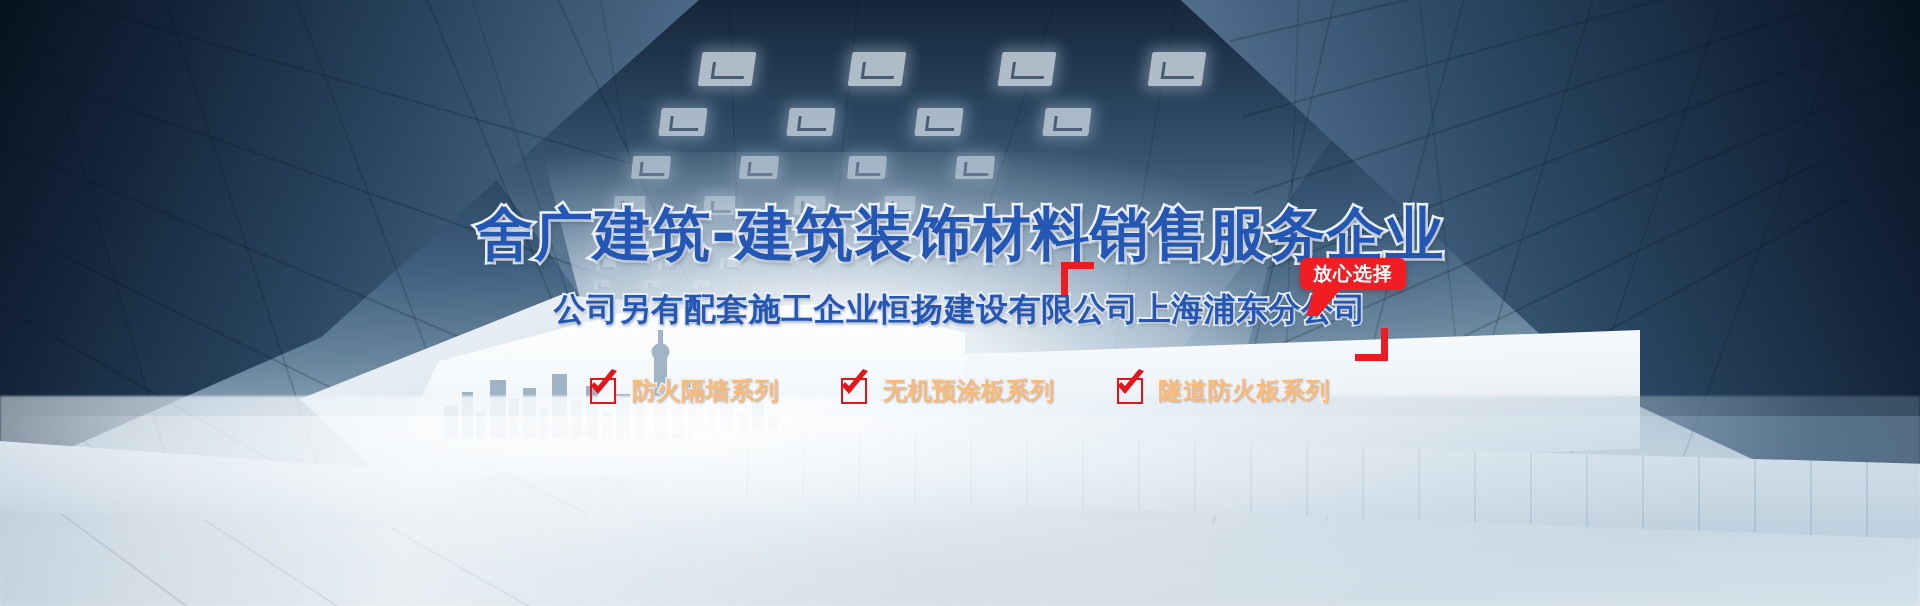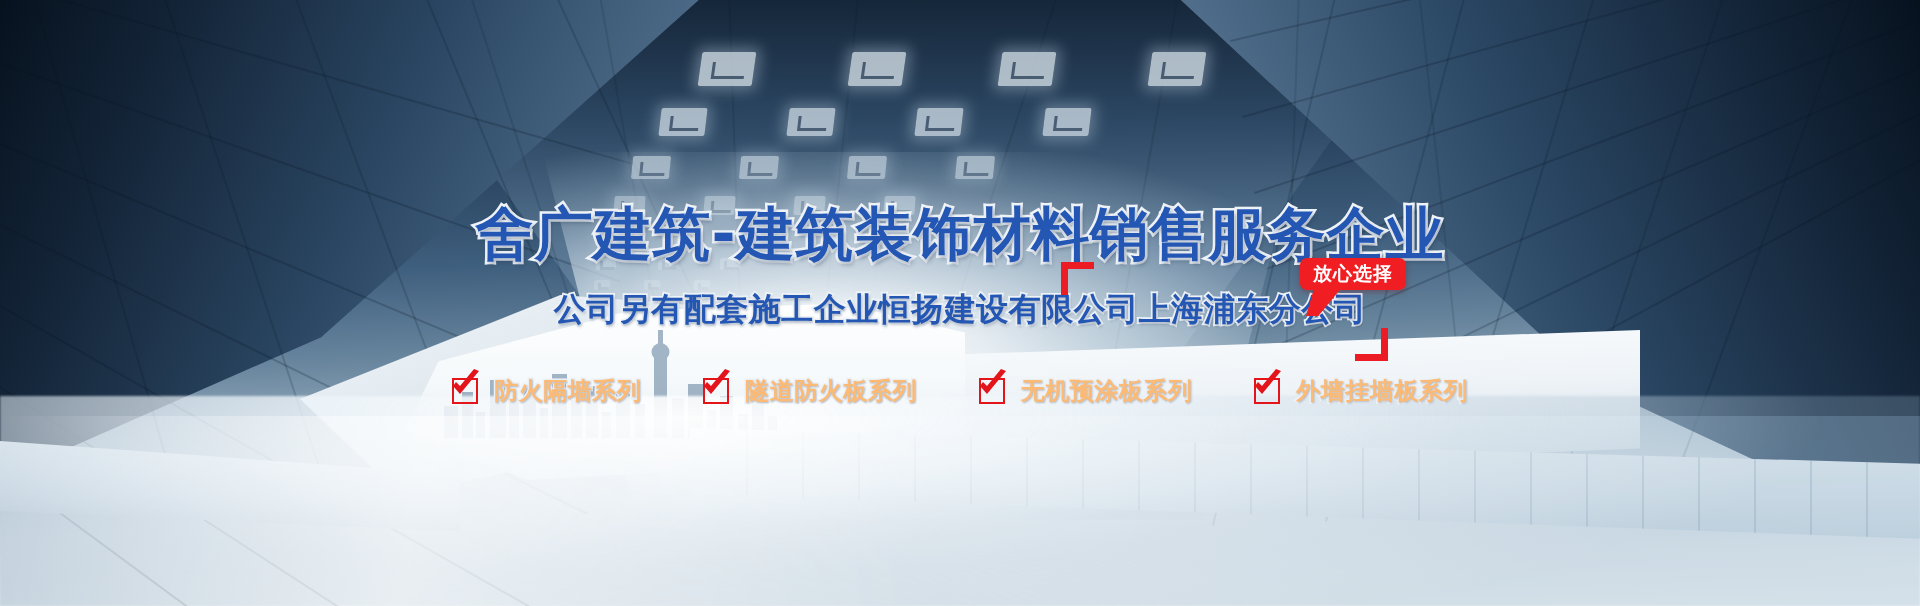--- a/index.html
+++ b/index.html
@@ -440,34 +440,26 @@
             </svg>
           </span>
           <span class="feature-label">防火隔墙系列</span>
         </div>
         <div class="feature">
           <span class="check-icon">
             <svg width="34" height="34" viewBox="0 0 34 34">
               <path d="M4 18 L11 26 L30 3 L25 1 L11 18 L7 14 Z" fill="#e4141b"></path>
             </svg>
           </span>
-          <span class="feature-label">隧道防火板系列</span>
-        </div>
-        <div class="feature">
-          <span class="check-icon">
-            <svg width="34" height="34" viewBox="0 0 34 34">
-              <path d="M4 18 L11 26 L30 3 L25 1 L11 18 L7 14 Z" fill="#e4141b"></path>
-            </svg>
-          </span>
           <span class="feature-label">无机预涂板系列</span>
         </div>
         <div class="feature">
           <span class="check-icon">
             <svg width="34" height="34" viewBox="0 0 34 34">
               <path d="M4 18 L11 26 L30 3 L25 1 L11 18 L7 14 Z" fill="#e4141b"></path>
             </svg>
           </span>
-          <span class="feature-label">外墙挂墙板系列</span>
+          <span class="feature-label">隧道防火板系列</span>
         </div>
       </div>
 
   </div>
 </div>
 
 </body></html>

